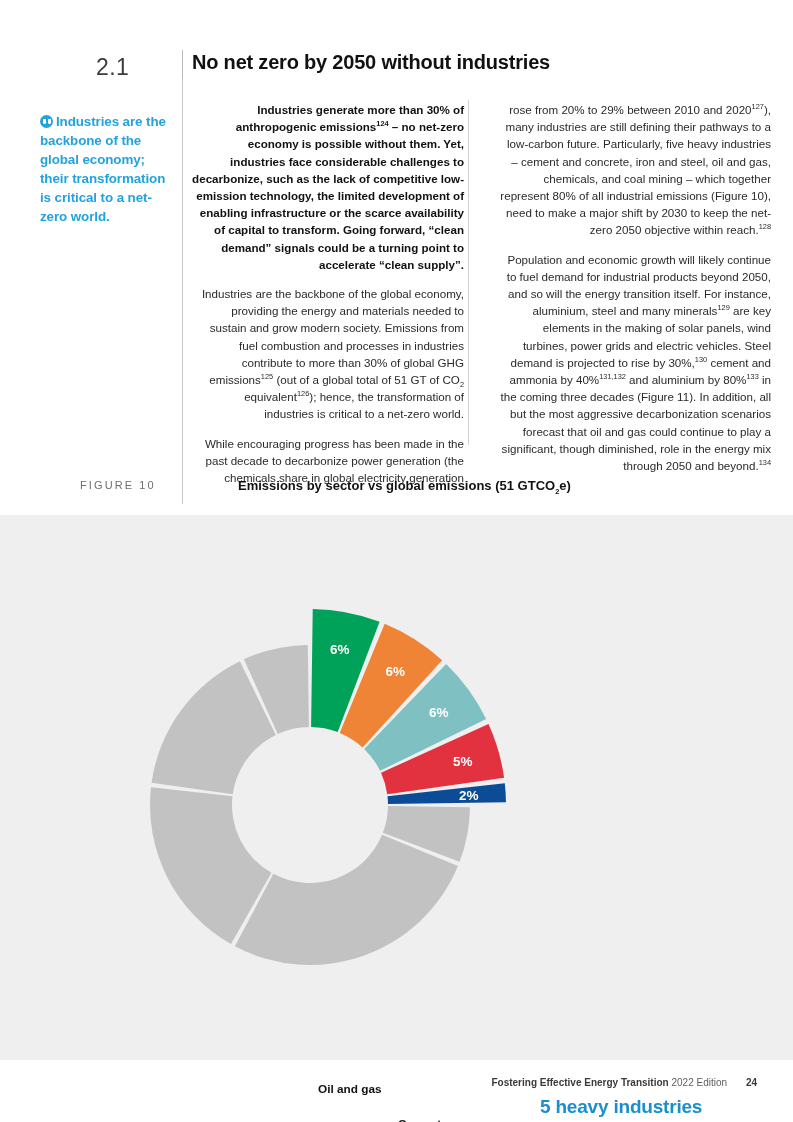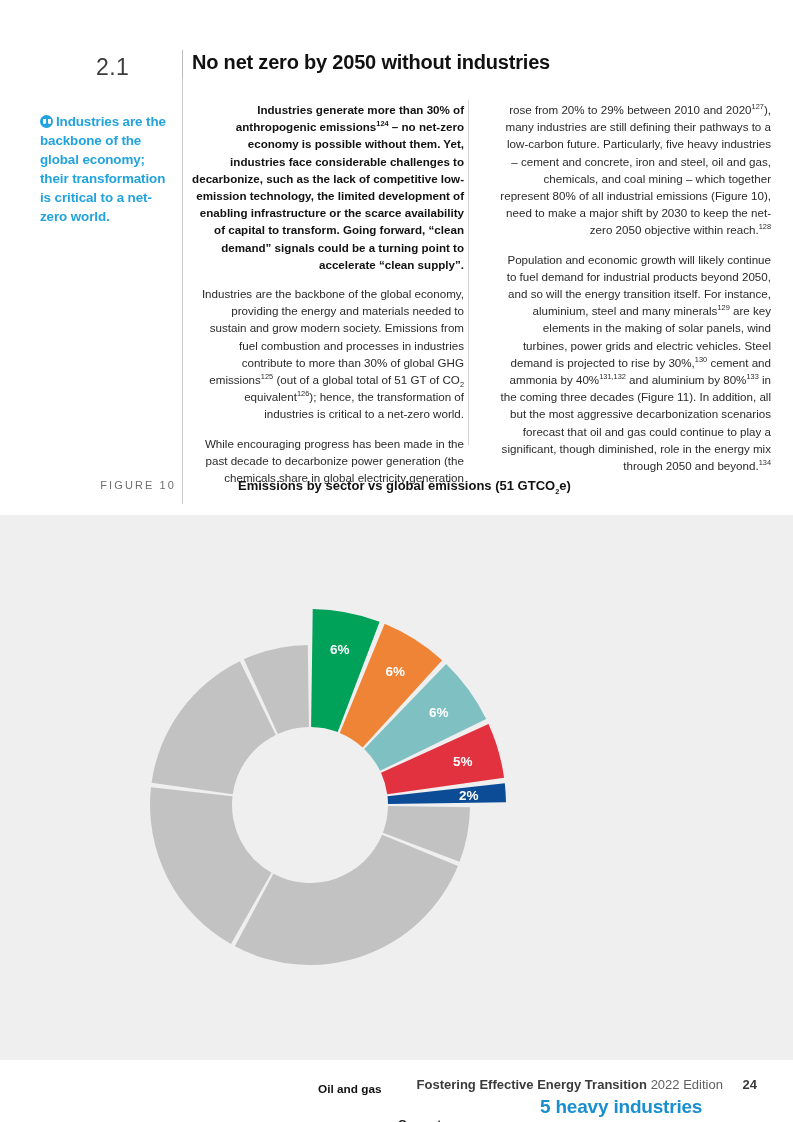--- a/index.html
+++ b/index.html
@@ -52,21 +52,21 @@
   .col { position:absolute; width:272px; font-size:11.6px; line-height:1.485; color:#2a2a2a; }
   .col.left  { left:192px; top:101px; }
   .col.right { left:478px; top:101px;margin-left:21px; }
   .col p { margin-bottom:12px; text-align:right; }
   .col p.lead { font-weight:700; color:#111; }
   sup { font-size:7.4px; vertical-align:super; line-height:0; }
   sub { font-size:7.4px; vertical-align:sub; line-height:0; }
 
   
   .fig-label {
-    position:absolute; left:80px; top:479px; width:96px; text-align:right;
+    position:absolute; left:80px; top:479px; width:96px; 
     font-size:11px; letter-spacing:2.1px; color:#6e6e6e;
   }
   .fig-rule { position:absolute; left:182px; top:472px; width:1px; height:32px; background:#c8c8c8; }
   .fig-title {
     position:absolute; left:192px; top:478px; width:520px;
     font-size:13px; font-weight:700; color:#111;padding-left:46px;
   }
 
   
   .panel { position:absolute; left:0; top:515px; width:793px; height:545px; background:#efefef; }
@@ -81,21 +81,21 @@
   }
 
   
   .lbl { position:absolute; font-size:11.3px; color:#111; line-height:1.28; }
   .lbl.bold { font-weight:700; font-size:11.8px; }
 
   .lbl-oilgas    { left:318px; top:567px; }
   .lbl-cement    { left:398px; top:602px; }
   .footer {
     position:absolute; right:36px; top:1077px;
-    font-size:13px; color:#3a3a3a;
+    font-size:10px; color:#3a3a3a;
   }
   .footer .ft-bold { font-weight:700; }
   .footer .ft-ed { color:#5e5e5e; }
   .footer .ft-page { font-weight:700; margin-left:16px; }
 </style>
 </head>
 <body>
 
 <div class="page-top">
 

